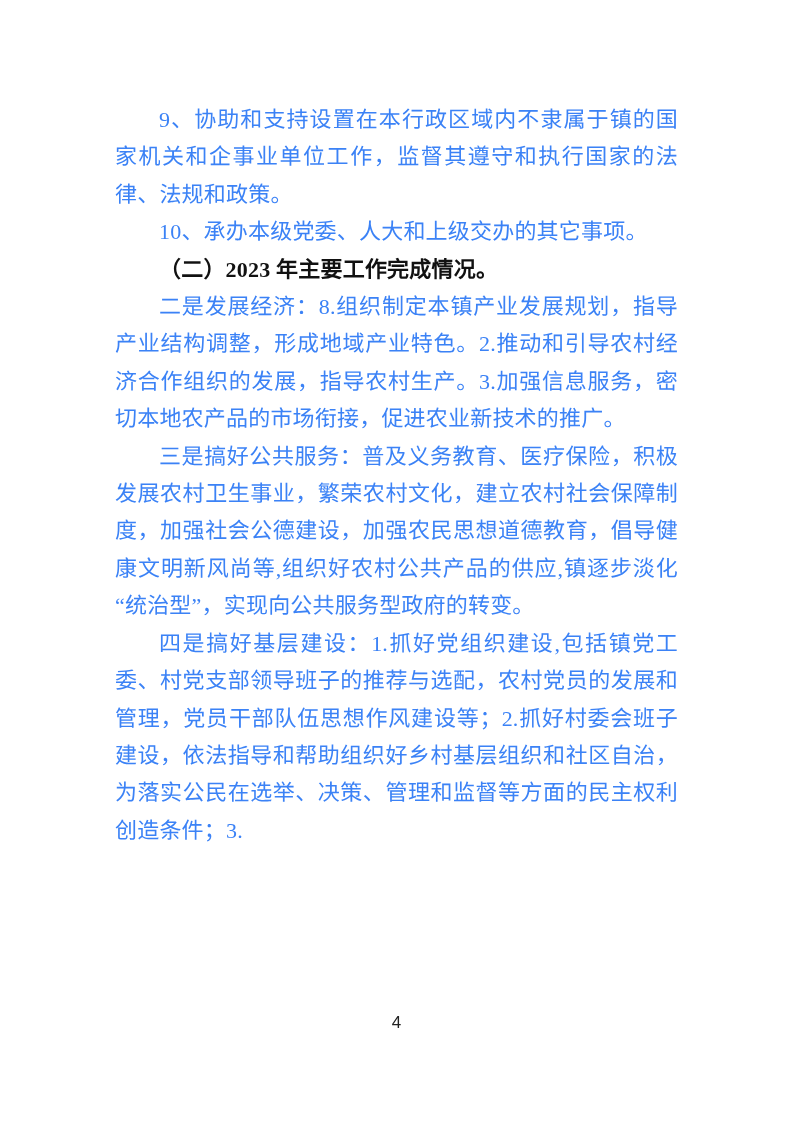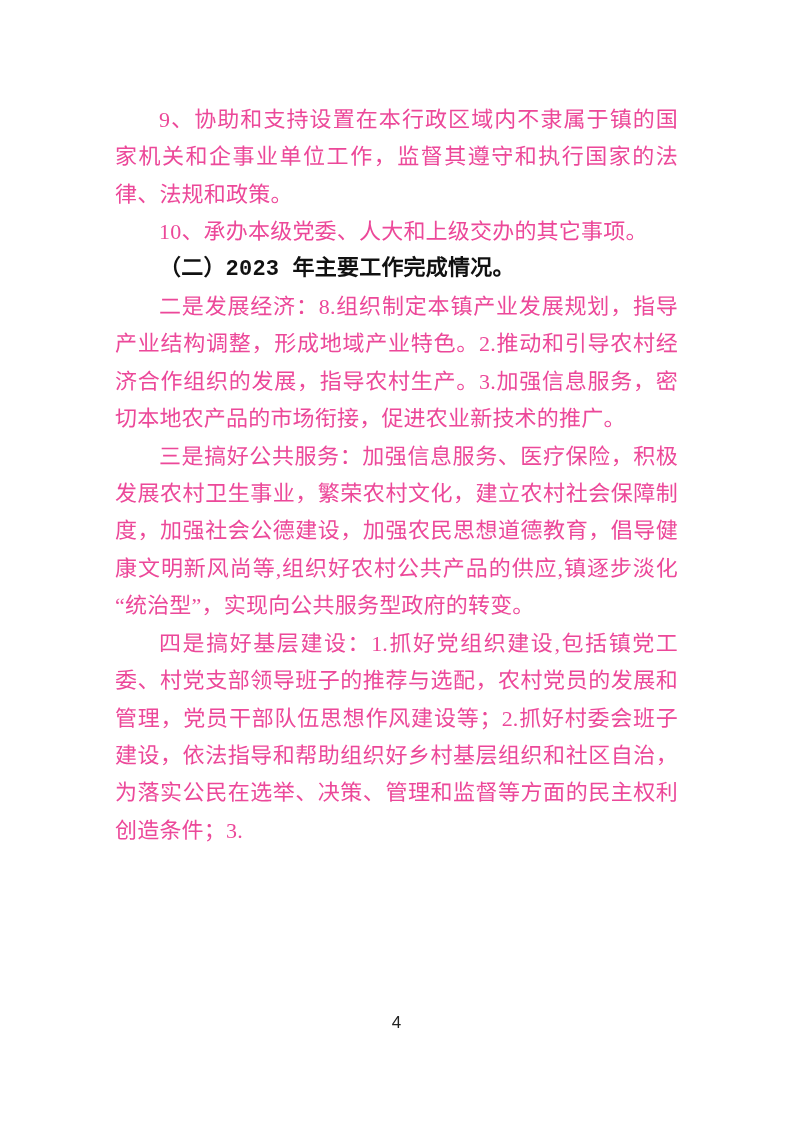--- a/index.html
+++ b/index.html
@@ -24,26 +24,25 @@
   }
   .para {
     margin: 0;
     font-size: 22px;
     line-height: 37.4px;
     text-indent: 2em;
     text-align: justify;
     text-justify: inter-character;
     letter-spacing: 0.2px;
     word-break: break-all;
-    color: #ec4899;
+    color: #3b82f6;
   }
   .para.heading {
     font-weight: bold;
     color: #111111;
-    font-family: Liberation Mono, monospace;
   }
   .footer {
     position: absolute;
     left: 0;
     top: 1013px;
     width: 100%;
     text-align: center;
   }
   .page-number {
     font-size: 17px;
@@ -53,20 +52,20 @@
 </style>
 </head>
 <body>
 
 <div class="page">
   <div class="content">
     <p class="para">9、协助和支持设置在本行政区域内不隶属于镇的国家机关和企事业单位工作，监督其遵守和执行国家的法律、法规和政策。</p>
     <p class="para">10、承办本级党委、人大和上级交办的其它事项。</p>
     <p class="para heading">（二）2023 年主要工作完成情况。</p>
     <p class="para">二是发展经济：8.组织制定本镇产业发展规划，指导产业结构调整，形成地域产业特色。2.推动和引导农村经济合作组织的发展，指导农村生产。3.加强信息服务，密切本地农产品的市场衔接，促进农业新技术的推广。</p>
-    <p class="para">三是搞好公共服务：加强信息服务、医疗保险，积极发展农村卫生事业，繁荣农村文化，建立农村社会保障制度，加强社会公德建设，加强农民思想道德教育，倡导健康文明新风尚等,组织好农村公共产品的供应,镇逐步淡化“统治型”，实现向公共服务型政府的转变。</p>
+    <p class="para">三是搞好公共服务：普及义务教育、医疗保险，积极发展农村卫生事业，繁荣农村文化，建立农村社会保障制度，加强社会公德建设，加强农民思想道德教育，倡导健康文明新风尚等,组织好农村公共产品的供应,镇逐步淡化“统治型”，实现向公共服务型政府的转变。</p>
     <p class="para">四是搞好基层建设：1.抓好党组织建设,包括镇党工委、村党支部领导班子的推荐与选配，农村党员的发展和管理，党员干部队伍思想作风建设等；2.抓好村委会班子建设，依法指导和帮助组织好乡村基层组织和社区自治，为落实公民在选举、决策、管理和监督等方面的民主权利创造条件；3.</p>
   </div>
 
   <div class="footer">
     <span class="page-number">4</span>
   </div>
 </div>
 
 </body></html>

